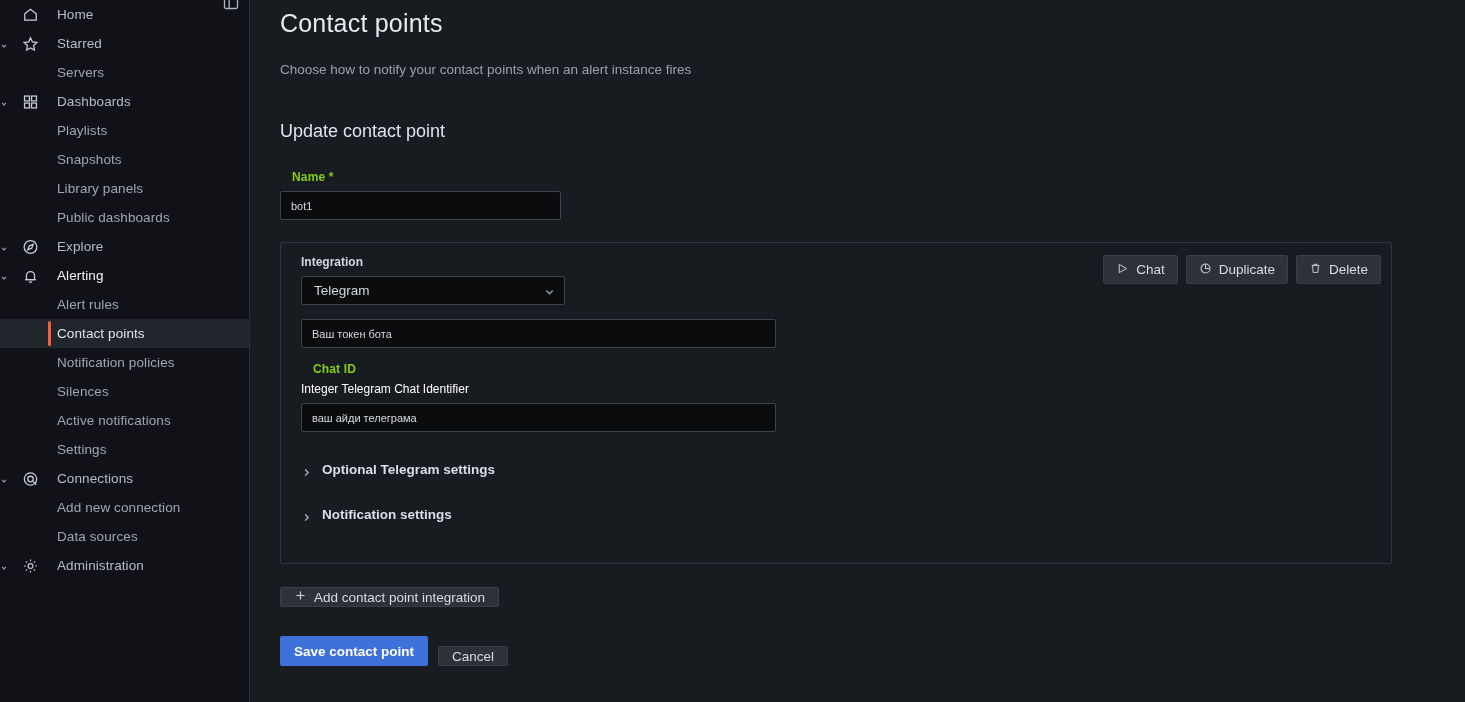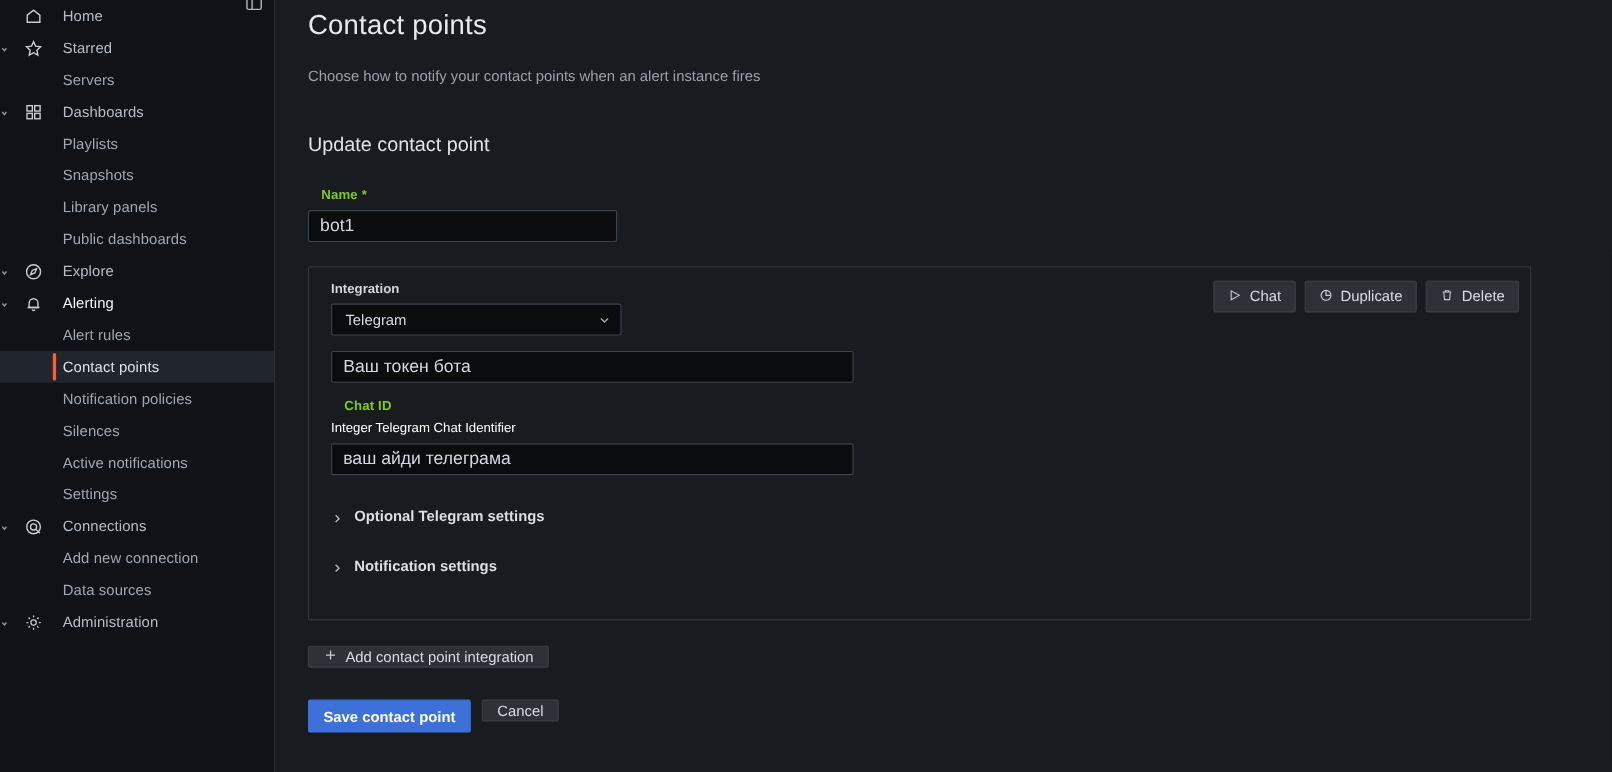--- a/index.html
+++ b/index.html
@@ -99,21 +99,21 @@
   .field-desc {
     font-size: 12px; color: #ffffff;
     margin-top: 6px;
   }
   .txt-input {
     display: block;
     background: #0b0c0e;
     border: 1px solid #3d434d;
     border-radius: 2px;
     color: #d4d8e0;
-    font-size: 16px;
+    font-size: 11px;
     font-family: "Liberation Sans", sans-serif;
     height: 29px;
     padding: 0 10px;
     outline: none;
   }
   .name-block { margin-top: 28px; }
   .name-block .txt-input { width: 281px; margin-top: 7px; }
 
   
   .integration-panel {
@@ -176,21 +176,21 @@
     display: flex; align-items: center; gap: 10px;
     margin: 30px 0 0 10px;
     cursor: pointer;
   }
   .collapse-row .chev-right { width: 11px; height: 11px; color: #b5bac3; }
   .collapse-row .collapse-label {
     font-size: 13.5px; font-weight: bold; color: #dbdfe6;
   }
 
   .add-row { margin-top: 23px; }
-  .bottom-row { display: flex; gap: 10px; margin-top: 29px; }
+  .bottom-row { display: flex; gap: 10px; margin-top: 29px; align-items: flex-end; }
 </style>
 </head>
 <body>
 
 <div id="app">
 
   <nav class="sidebar">
     <span class="dock-icon">
       <svg viewBox="0 0 16 16" fill="none" stroke="currentColor" stroke-width="1.3">
         <rect x="1.5" y="1.5" width="13" height="13" rx="1.5"></rect>

